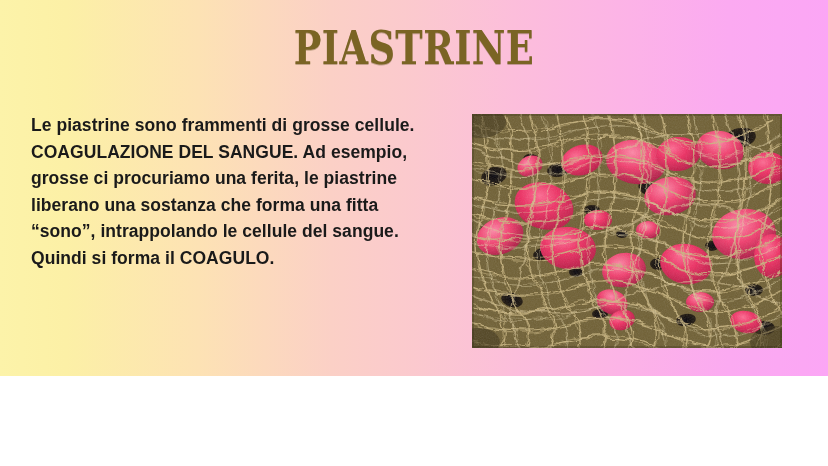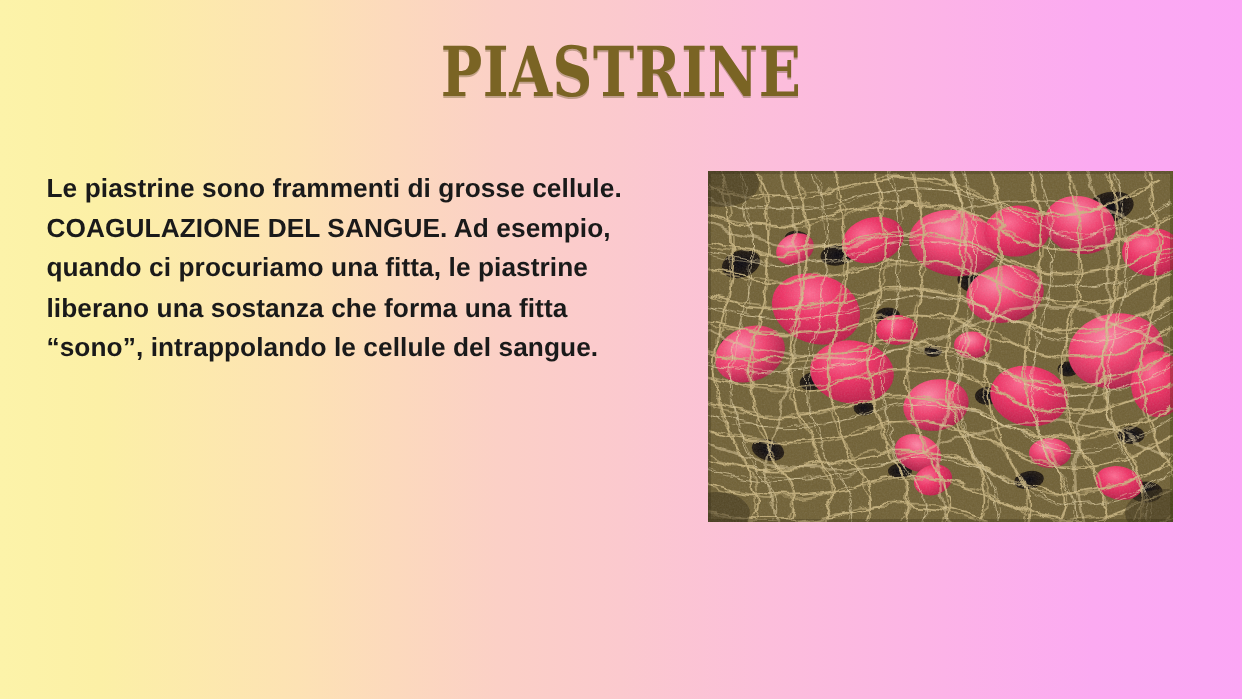--- a/index.html
+++ b/index.html
@@ -9,21 +9,21 @@
   body {
     width: 828px;
     height: 466px;
     overflow: hidden;
     font-family: "Liberation Sans", sans-serif;
   }
 
   #slide {
     position: relative;
     width: 828px;
-    height: 466px;
+    height: 376px;
     background: linear-gradient(to right,
         #fcf3a9 0%,
         #fcf0a6 8%,
         #fde2b4 24%,
         #fbd0c6 40%,
         #fbc9ce 50%,
         #fcbedb 62%,
         #fcb3e7 76%,
         #fbaaf1 88%,
         #fba6f5 100%);
@@ -86,23 +86,24 @@
 </head>
 <body>
 
 <div id="slide">
 
   <div id="title">PIASTRINE</div>
 
   <div id="body-text">
     <span class="line">Le piastrine sono frammenti di grosse cellule.</span>
     <span class="line">COAGULAZIONE DEL SANGUE. Ad esempio,</span>
-    <span class="line">quando ci procuriamo una fitta, le piastrine</span>
+    <span class="line">grosse ci procuriamo una ferita, le piastrine</span>
     <span class="line">liberano una sostanza che forma una fitta</span>
     <span class="line">“sono”, intrappolando le cellule del sangue.</span>
+    <span class="line">Quindi si forma il COAGULO.</span>
   </div>
 
   <div id="micrograph">
     <svg viewBox="0 0 310 234" preserveAspectRatio="none" aria-hidden="true">
       <defs>
         <radialGradient id="cellG" cx="38%" cy="32%" r="72%">
           <stop offset="0%" stop-color="#ff6a91"></stop>
           <stop offset="45%" stop-color="#ef2f63"></stop>
           <stop offset="100%" stop-color="#b81a45"></stop>
         </radialGradient>

